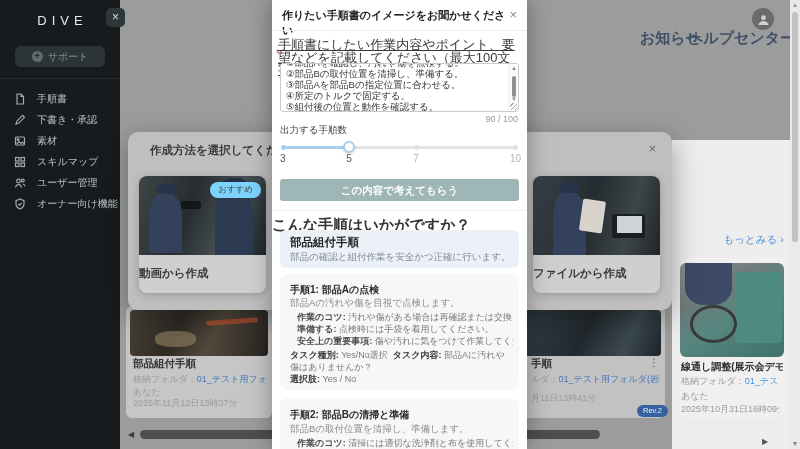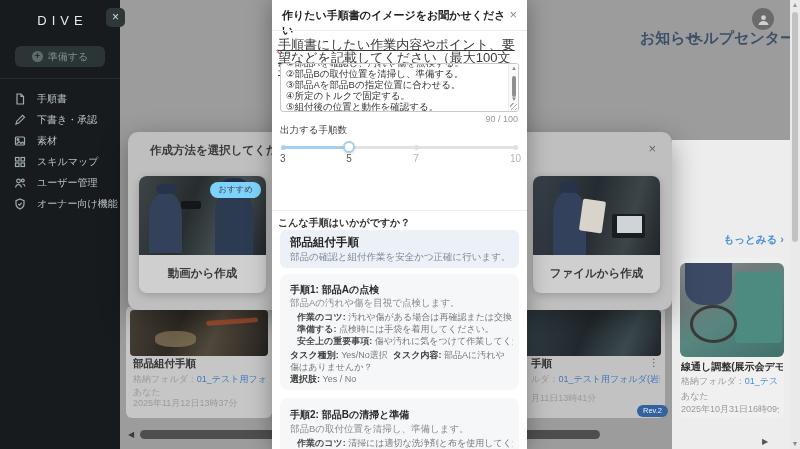--- a/index.html
+++ b/index.html
@@ -18,21 +18,21 @@
   .menu-item svg { width:12px; height:12px; stroke:#9FACAC; fill:none; stroke-width:1.2; }
   .menu-item .lbl { color:#B9C3C3; font-size:10px; white-space:nowrap; }
   .menu-item .chev { position:absolute; right:14px; color:#8C9898; font-size:8px; }
 
   
   .topbar-link { position:absolute; top:29px; font-size:15px; font-weight:bold; color:#3E5068; cursor:pointer; }
   .avatar { position:absolute; left:752px; top:8px; width:22px; height:22px; border-radius:50%; background:#6B6B6B; display:flex; align-items:center; justify-content:center; cursor:pointer; }
 
   
   .right-strip { position:absolute; left:672px; top:140px; width:118px; height:309px; background:#EDEDED; z-index:1; }
-  .more-link { position:absolute; right:6px; top:93px; font-size:10.5px; font-weight:bold; color:#4A90D9; cursor:pointer; white-space:nowrap; }
+  .more-link { position:absolute; right:6px; top:93px; font-size:10.5px; font-weight:normal; color:#4A90D9; cursor:pointer; white-space:nowrap; }
   .more-link .gt { font-size:11px; margin-left:3px; }
 
   
   .pcard { position:absolute; border-radius:6px; z-index:1; }
   .pcard .img { position:absolute; left:4px; top:4px; right:4px; height:46px; border-radius:4px; overflow:hidden; }
   .pcard .t { position:absolute; left:7px; font-size:10.5px; font-weight:bold; white-space:nowrap; overflow:hidden; }
   .pcard .meta { position:absolute; left:7px; right:5px; font-size:9px; white-space:nowrap; overflow:hidden; }
   .link-blue { color:#4077BC; cursor:pointer; }
   .card-left { left:126px; top:306px; width:146px; height:112px; background:#C6C6C6; }
   .card-mid { left:520px; top:306px; width:145px; height:112px; background:#C2C2C2; }
@@ -70,21 +70,21 @@
   .vs-up { position:absolute; left:1px; top:1px; width:8px; text-align:center; font-size:7px; color:#999; cursor:pointer; }
   .vs-thumb { position:absolute; left:2px; top:12px; width:6px; height:230px; background:#C2C2C2; border-radius:3px; cursor:pointer; }
   .vs-down { position:absolute; left:1px; bottom:2px; width:8px; text-align:center; font-size:7px; color:#888; cursor:pointer; }
 
   
   .bg-modal { position:absolute; left:128px; top:132px; width:544px; height:178px; background:#BFBFBF; border-radius:10px; box-shadow:0 8px 28px rgba(0,0,0,.35); z-index:4; }
   .bg-modal .bm-title { position:absolute; left:22px; top:11px; font-size:11.5px; font-weight:bold; color:#3A3A3A; }
   .bg-modal .bm-close { position:absolute; right:16px; top:9px; font-size:13px; color:#666; cursor:pointer; }
   .opt-card { position:absolute; top:44px; width:127px; height:117px; background:#CFCFCF; border-radius:8px; box-shadow:0 2px 8px rgba(0,0,0,.2); cursor:pointer; }
   .opt-card .photo { position:absolute; left:0; top:0; width:127px; height:79px; border-radius:8px 8px 0 0; overflow:hidden; }
-  .opt-card .olabel { position:absolute; left:0; top:90px; width:127px; text-align:center; font-size:11.5px; font-weight:bold; color:#3A3A3A; }
+  .opt-card .olabel { position:absolute; left:0; top:90px; width:127px; font-size:11.5px; font-weight:bold; color:#3A3A3A; }
   .opt1 { left:11px; }
   .opt2 { left:405px; }
   .osusume { position:absolute; right:5px; top:6px; background:#7dd3fc; color:#444; font-size:8.5px; padding:2px 8px; border-radius:9px; z-index:1; }
 
   
   .fmodal { position:absolute; left:272px; top:0; width:255px; height:449px; background:#FFF; box-shadow:0 0 22px rgba(0,0,0,.35); z-index:5; }
   .fm-title { position:absolute; left:10px; top:8px; width:225px; font-size:11px; font-weight:bold; color:#1F1F1F; }
   .fm-close { position:absolute; right:10px; top:7px; font-size:13px; color:#888; cursor:pointer; }
   .fm-div1 { position:absolute; left:0; top:30px; width:255px; border-top:1px solid #ECECEC; }
   .req-star { position:absolute; left:4px; top:48px; color:#D14343; font-size:10px; }
@@ -101,21 +101,21 @@
   .slider { position:absolute; left:10px; top:146px; width:235px; height:3px; background:#E3E3E3; border-radius:2px; }
   .slider .fill { position:absolute; left:0; top:0; height:3px; width:28.57%; background:#A7CFEC; border-radius:2px; }
   .sl-mark { position:absolute; top:-1px; width:5px; height:5px; border-radius:50%; background:#E0E0E0; }
   .sl-mark.on { background:#A7CFEC; }
   .sl-handle { position:absolute; left:28.57%; top:-5px; width:12px; height:12px; margin-left:-6px; border-radius:50%; background:#FFF; border:2px solid #A7CFEC; box-shadow:0 1px 3px rgba(0,0,0,.15); cursor:pointer; }
   .sl-ticks { position:absolute; left:10px; top:153px; width:235px; height:12px; font-size:10px; }
   .sl-ticks span { position:absolute; }
   .tick-dark { color:#555; } .tick-gray { color:#B5B5B5; }
   .fm-submit { position:absolute; left:8px; top:179px; width:239px; height:22px; background:#9EB6B6; border-radius:3px; color:#FFF; font-size:10.5px; font-weight:bold; text-align:center; line-height:22px; cursor:pointer; }
   .fm-div2 { position:absolute; left:0; top:210px; width:255px; border-top:1px solid #EEE; }
-  .fm-sugg { position:absolute; left:6px; top:216px; font-size:10px; font-weight:bold; color:#333; }
+  .fm-sugg { position:absolute; left:0; top:216px; font-size:15px; font-weight:bold; color:#333; }
   .sum-card { position:absolute; left:8px; top:230px; width:239px; height:38px; background:#ECF1F7; border-radius:6px; }
   .sum-card .st { position:absolute; left:10px; top:5px; font-size:11.5px; font-weight:bold; color:#222; }
   .sum-card .sd { position:absolute; left:10px; top:21px; font-size:9.5px; color:#7E8B96; }
   .step-card { position:absolute; left:8px; width:239px; background:#F6F7F8; border-radius:8px; }
   .sc1 { top:274px; height:116px; } .sc2 { top:398px; height:60px; }
   .step-card .h { position:absolute; left:10px; font-size:10px; font-weight:bold; color:#2A2A2A; }
   .step-card .d { position:absolute; left:10px; font-size:9.5px; color:#8A8A8A; width:222px; }
   .detail { position:absolute; left:17px; width:216px; font-size:9px; color:#7A7A7A; white-space:nowrap; overflow:hidden; }
   .detail b { color:#4A4A4A; }
   .taskline { position:absolute; left:10px; width:222px; font-size:9px; color:#7A7A7A; line-height:12px; }
@@ -181,21 +181,21 @@
 
 <span class="hs-left">◀</span>
 <div class="hscroll-thumb"></div>
 <span class="hs-right">▶</span>
 
 <div class="sidebar">
   <div class="dive-logo">DIVE</div>
   <div class="sb-close">×</div>
   <div class="new-btn">
     <span class="plus">+</span>
-    <span>準備する</span>
+    <span>サポート</span>
   </div>
   <div class="sb-divider"></div>
   <div class="menu">
     <div class="menu-item">
       <svg viewBox="0 0 12 12">
           <path d="M3 1h4l2.5 2.5V11H3z"></path>
           <path d="M7 1v2.5h2.5"></path>
         </svg>
       <span class="lbl">手順書</span>
     </div>
@@ -303,20 +303,21 @@
     <div class="sl-mark" style="right:-1px;"></div>
     <div class="sl-handle"></div>
   </div>
   <div class="sl-ticks">
     <span class="tick-dark" style="left:-2px;">3</span>
     <span class="tick-dark" style="left:28.57%; margin-left:-3px;">5</span>
     <span class="tick-gray" style="left:57.14%; margin-left:-3px;">7</span>
     <span class="tick-gray" style="right:-4px;">10</span>
   </div>
 
+  <div class="fm-submit">この内容で考えてもらう</div>
   <div class="fm-div2"></div>
   <div class="fm-sugg">こんな手順はいかがですか？</div>
 
   <div class="sum-card">
     <div class="st">部品組付手順</div>
     <div class="sd">部品の確認と組付作業を安全かつ正確に行います。</div>
   </div>
 
   <div class="step-card sc1">
     <div class="h" style="top:9px;">手順1: 部品Aの点検</div>

